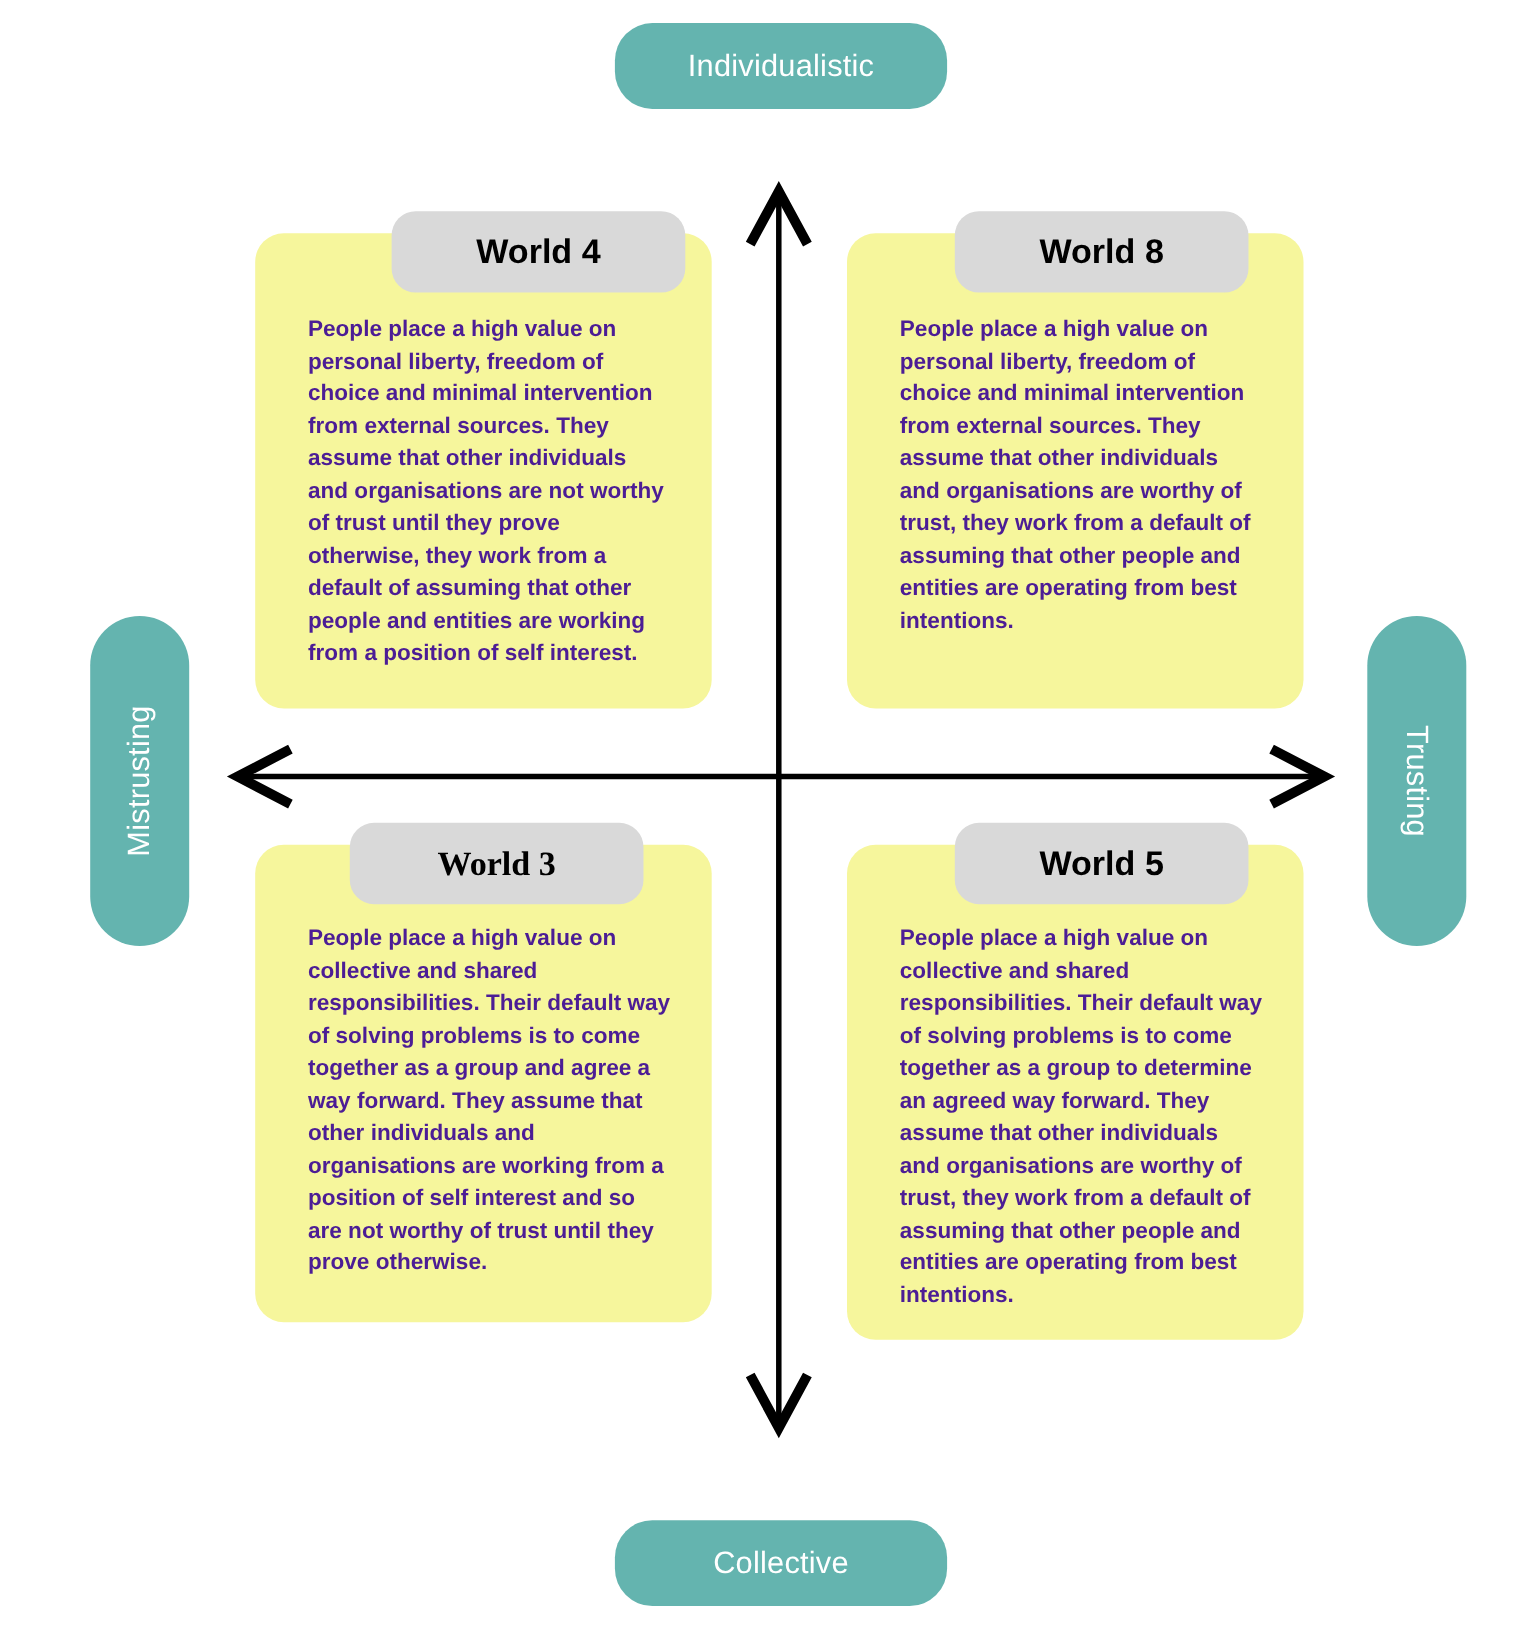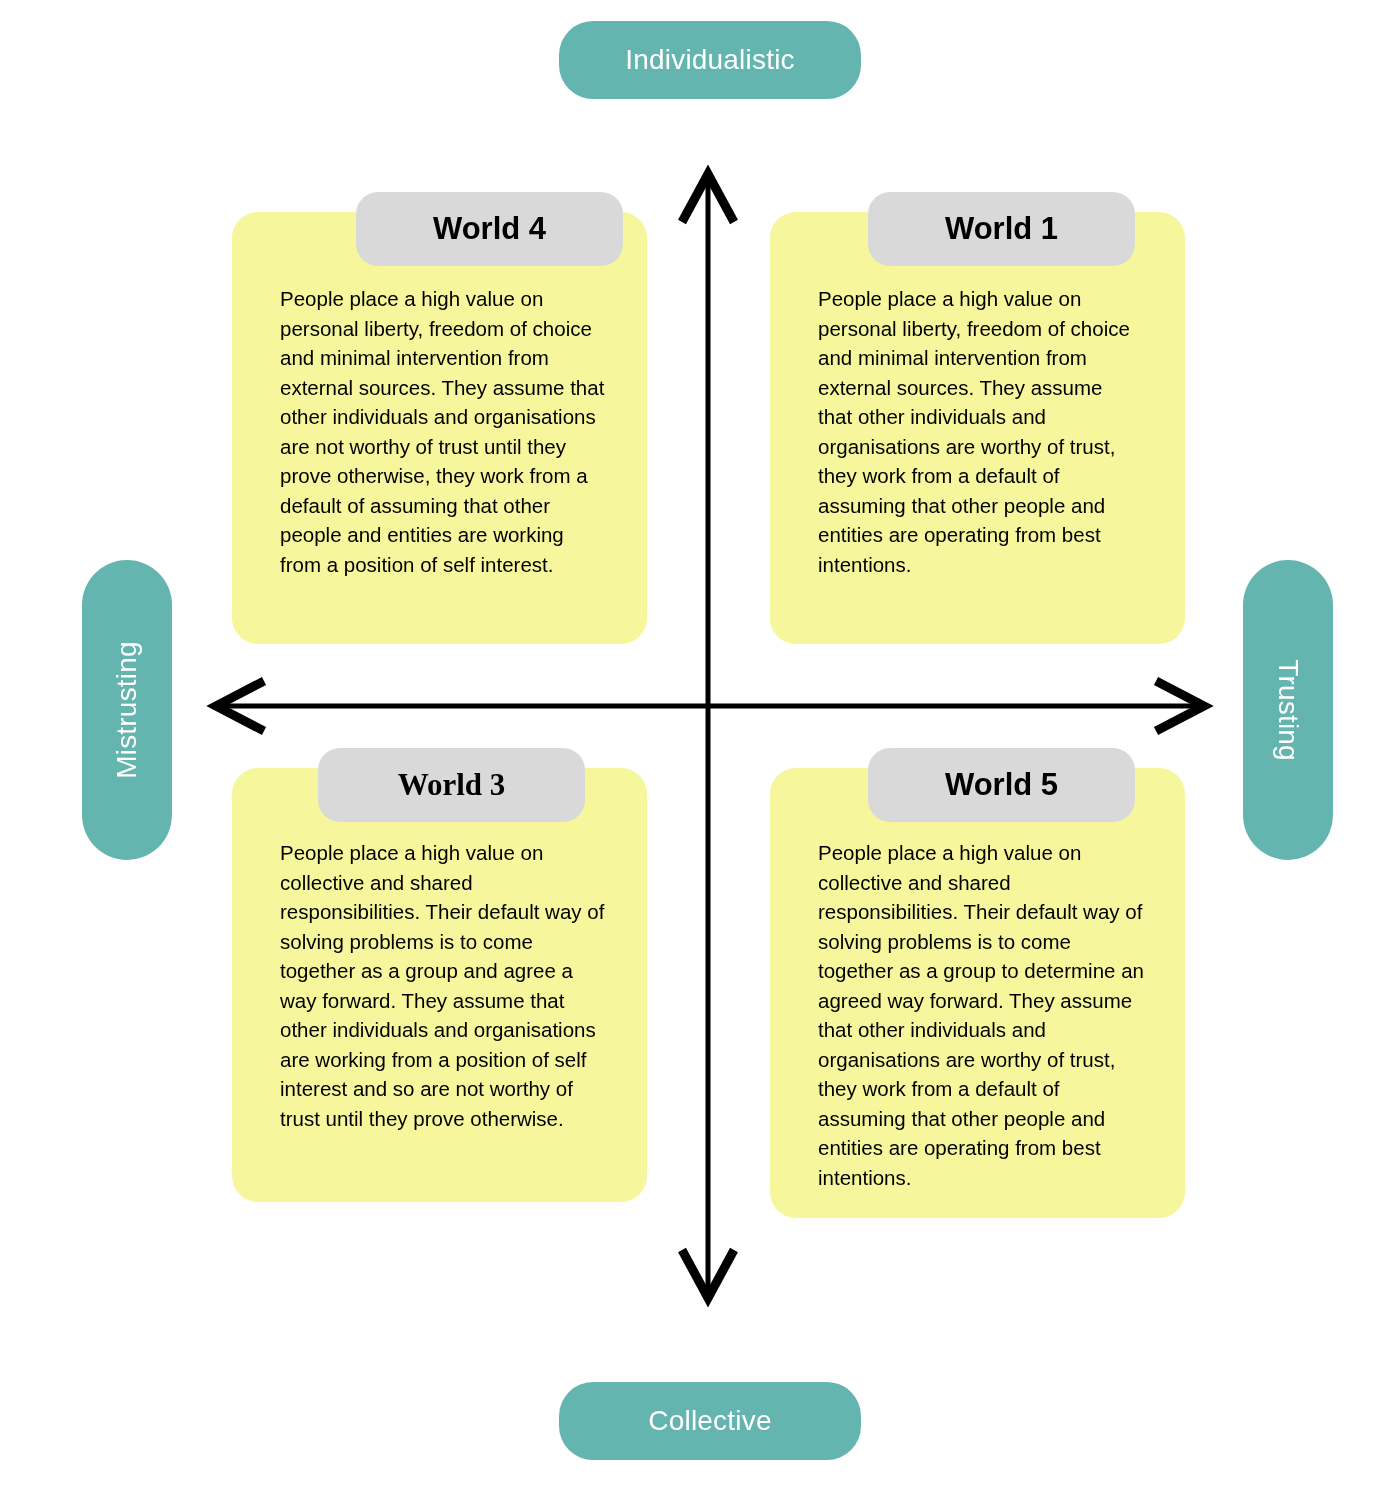--- a/index.html
+++ b/index.html
@@ -93,23 +93,23 @@
     border-radius: 26px;
     box-sizing: border-box;
   }
   .card-body {
     position: absolute;
     left: 48px;
     top: 70px;
     width: 330px;
     font-size: 20.5px;
     line-height: 29.5px;
-    color: #000000;
+    color: #4c1d95;
     white-space: pre-line;
-    font-weight: 400;
+    font-weight: 700;
   }
   .title-pill {
     position: absolute;
     background: #d9d9d9;
     border-radius: 22px;
     height: 74px;
     width: 267px;
     display: flex;
     align-items: center;
     justify-content: center;
@@ -182,21 +182,21 @@
     <div class="card">
       <div class="card-body">People place a high value on personal liberty, freedom of choice and minimal intervention from external sources. They assume that other individuals and organisations are not worthy of trust until they prove otherwise, they work from a default of assuming that other people and entities are working from a position of self interest.</div>
     </div>
     <div class="title-pill">World 4</div>
   </div>
 
   <div id="quad-world1" class="quadrant">
     <div class="card">
       <div class="card-body">People place a high value on personal liberty, freedom of choice and minimal intervention from external sources. They assume that other individuals and organisations are worthy of trust, they work from a default of assuming that other people and entities are operating from best intentions.</div>
     </div>
-    <div class="title-pill">World 1</div>
+    <div class="title-pill">World 8</div>
   </div>
 
   <div id="quad-world3" class="quadrant">
     <div class="card">
       <div class="card-body">People place a high value on collective and shared responsibilities. Their default way of solving problems is to come together as a group and agree a way forward. They assume that other individuals and organisations are working from a position of self interest and so are not worthy of trust until they prove otherwise.</div>
     </div>
     <div class="title-pill">World 3</div>
   </div>
 
   <div id="quad-world2" class="quadrant">

